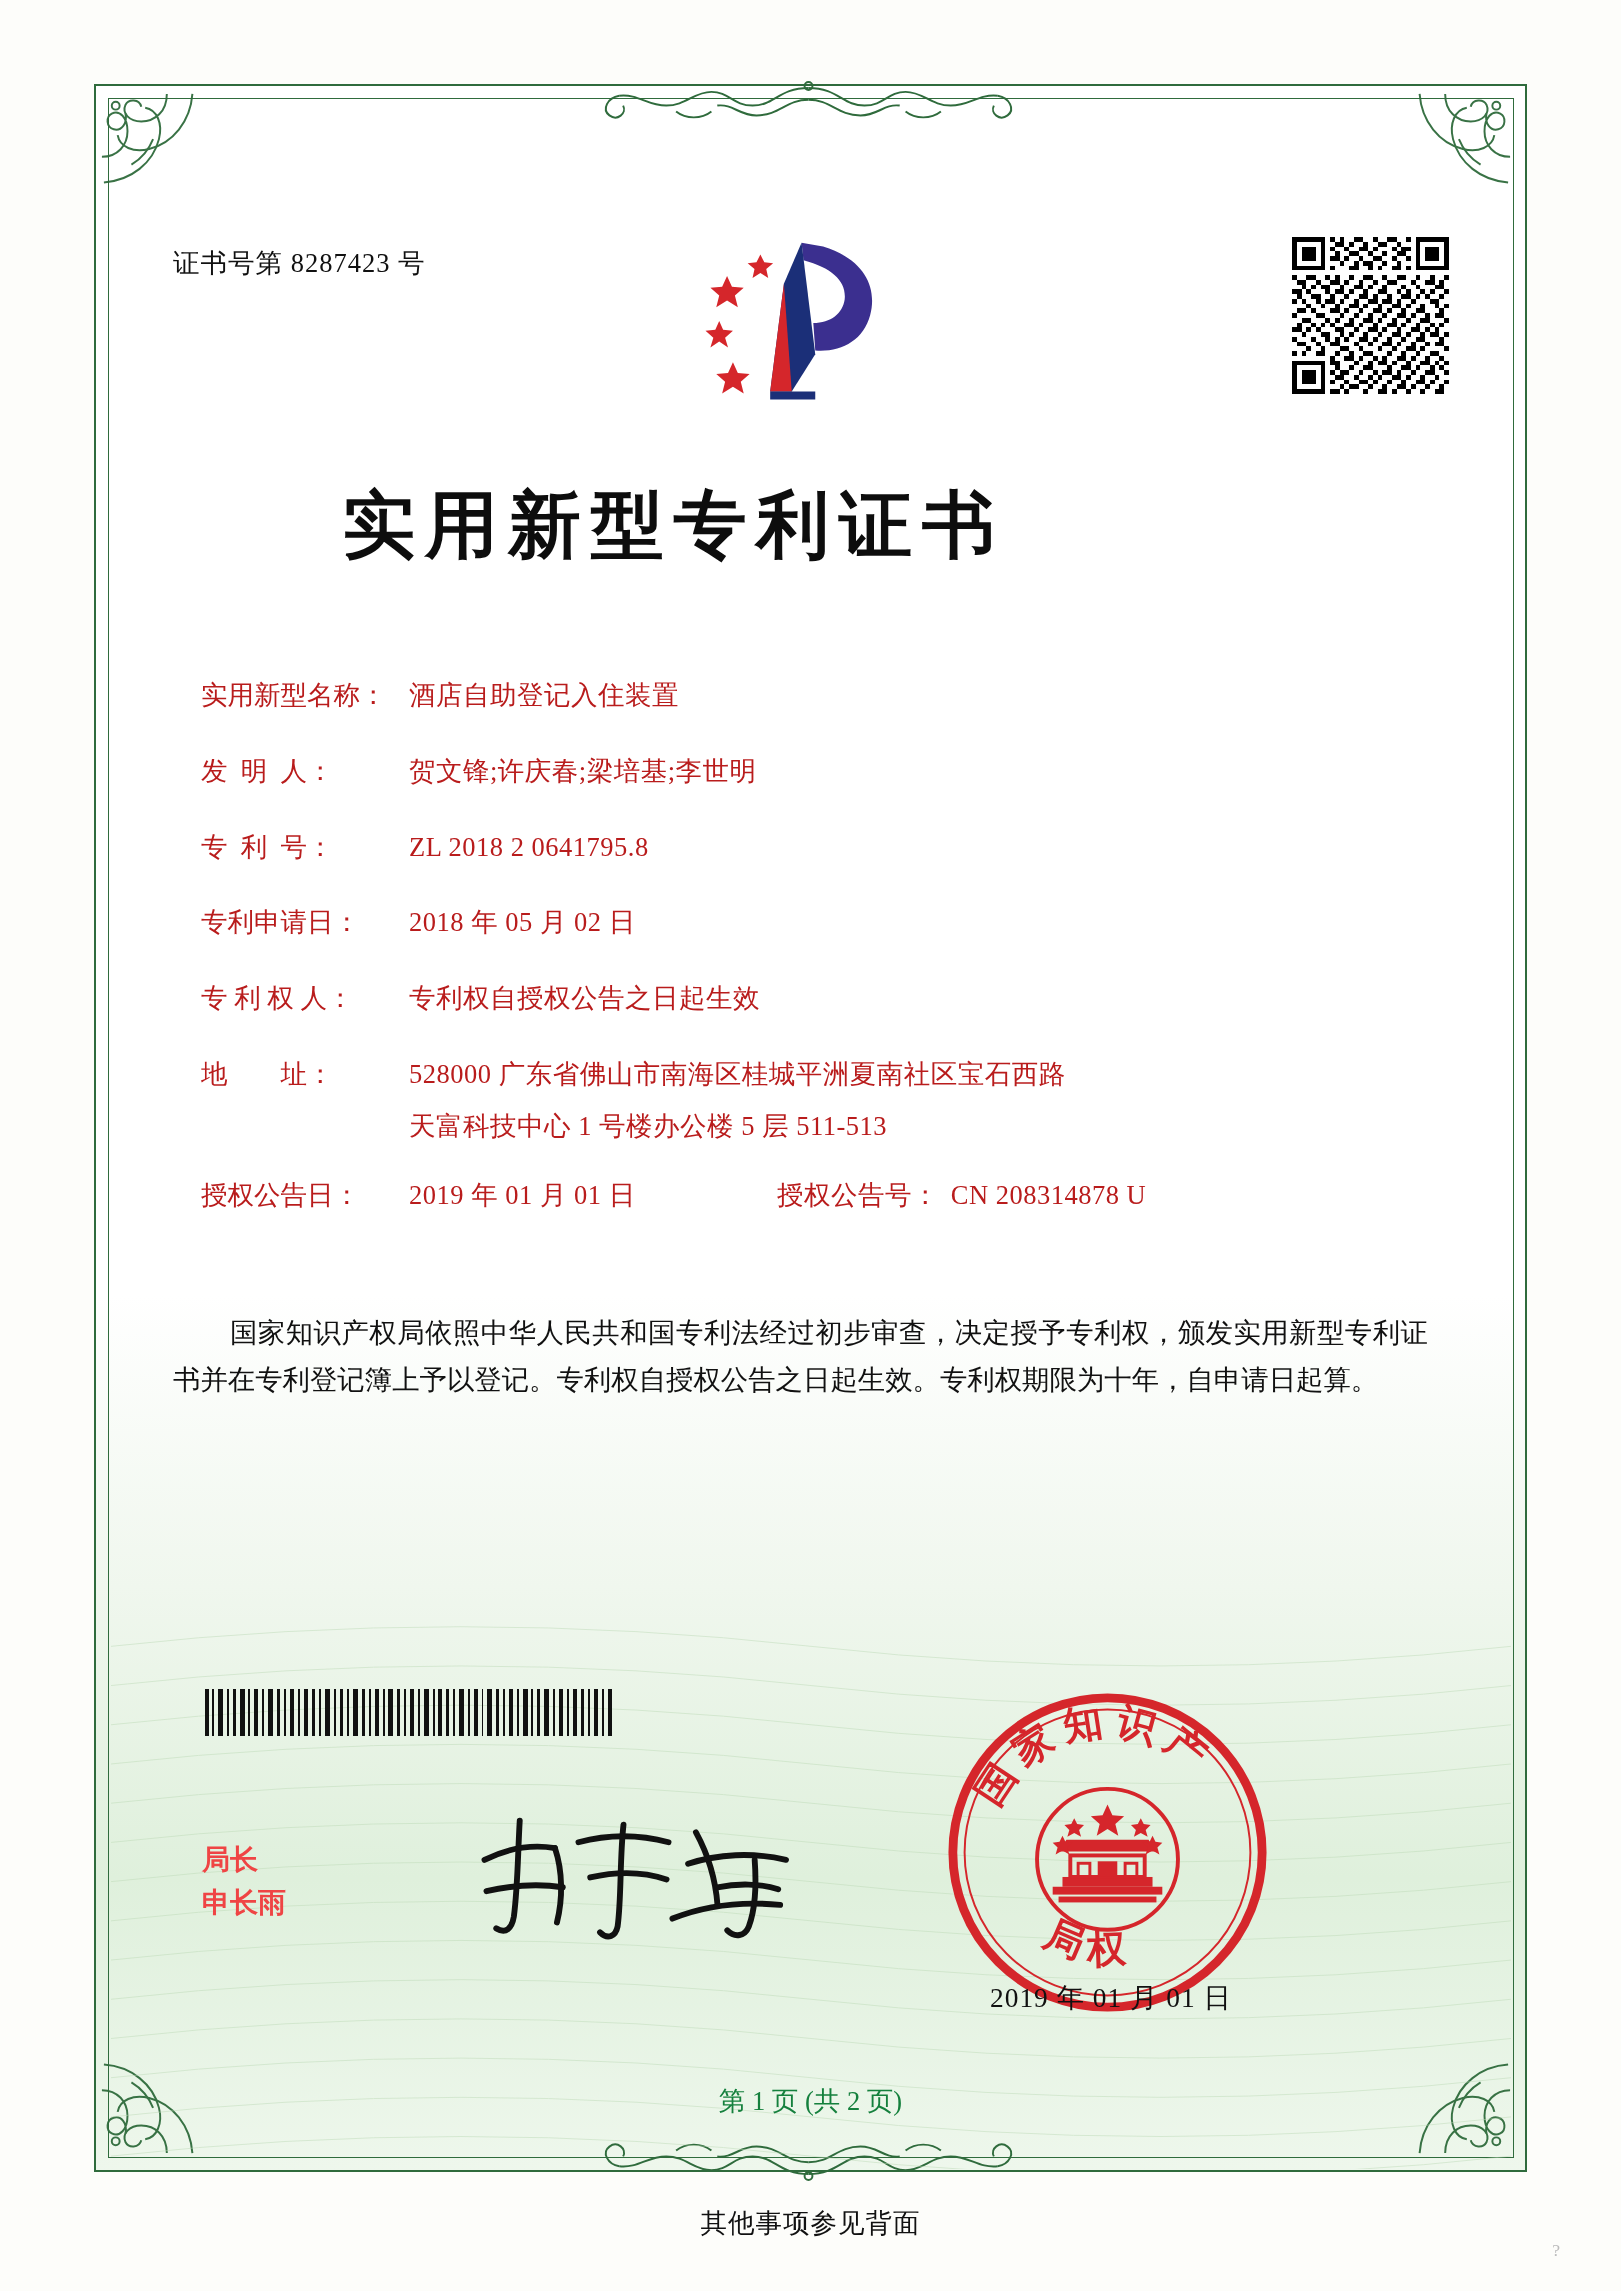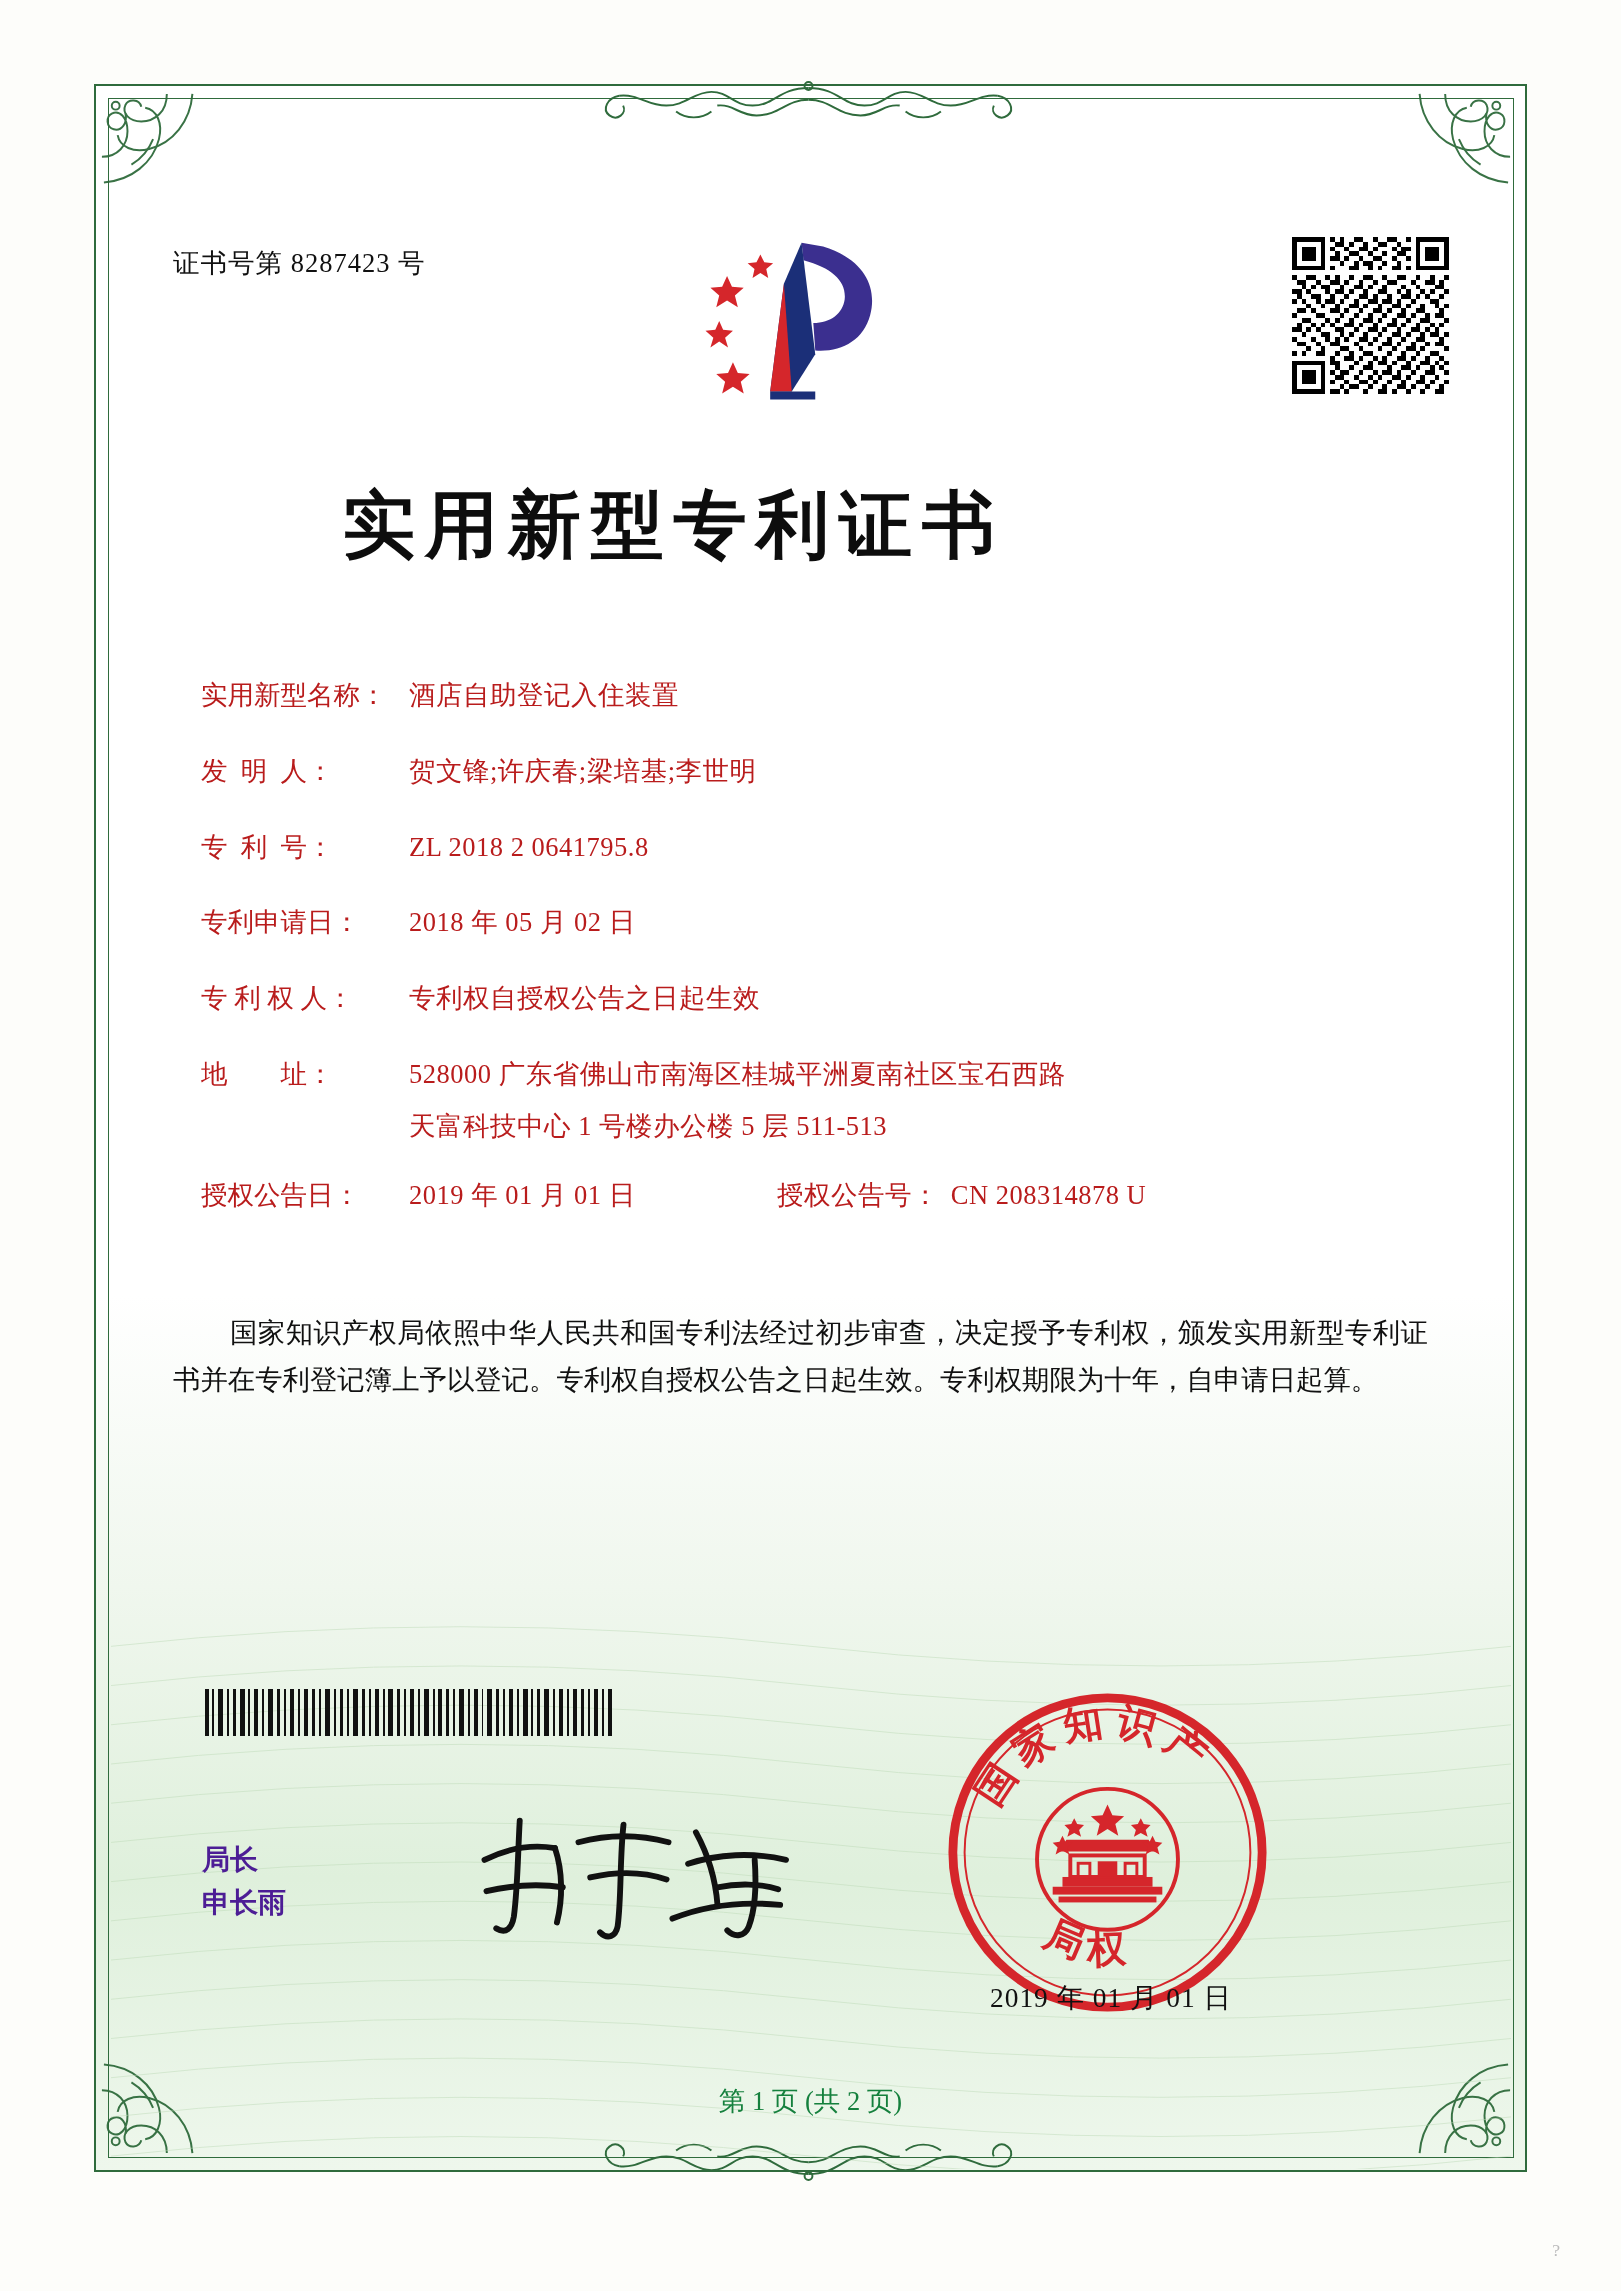--- a/index.html
+++ b/index.html
@@ -197,21 +197,21 @@
   .barcode svg { display: block; width: 100%; height: 100%; }
 
   
   .sig-labels {
     position: absolute;
     left: 202px;
     top: 1838px;
     font-size: 28px;
     font-weight: bold;
     line-height: 1.55;
-    color: #4c1d95;
+    color: #ef4444;
     font-family: "DejaVu Serif","Liberation Serif",serif;
   }
   .sig-hand {
     position: absolute;
     left: 461px;
     top: 1803px;
     width: 372px;
     height: 147px;
   }
   .sig-hand svg { display:block; width: 100%; height: 100%; }
@@ -850,16 +850,17 @@
         <textPath href="#sealArc" startOffset="12%">国家知识产</textPath>
       </text>
       <text fill="#d5262b" font-size="40" font-weight="bold" font-family="'DejaVu Serif','Liberation Serif',serif" letter-spacing="10">
         <textPath href="#sealArcBottom" startOffset="30%">局权</textPath>
       </text>
     </svg>
   </div>
   <div class="seal-date">2019 年 01 月 01 日</div>
 
   <div class="page-no">第 1 页 (共 2 页)</div>
+  <div class="footnote">其他事项参见背面</div>
   <div class="edge-mark">?</div>
 
 </div>
 
 
 </body></html>

